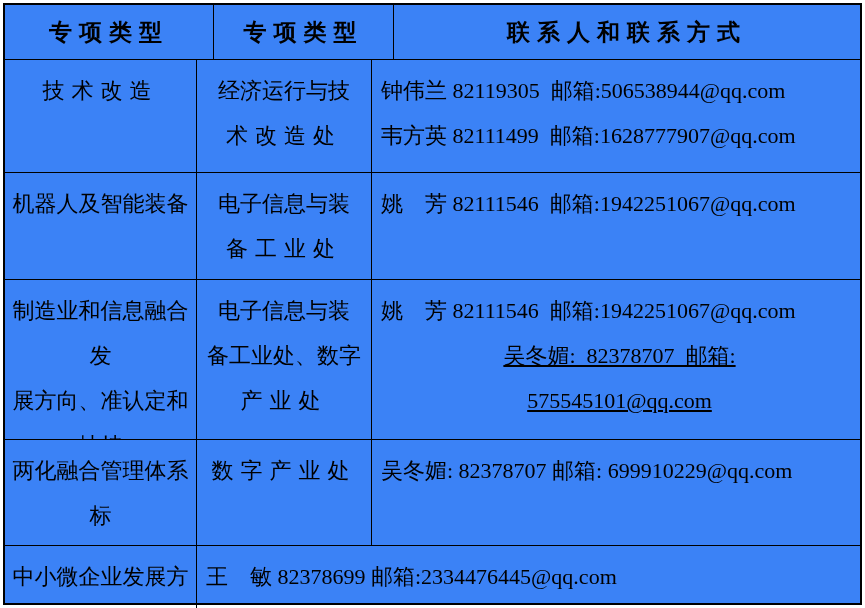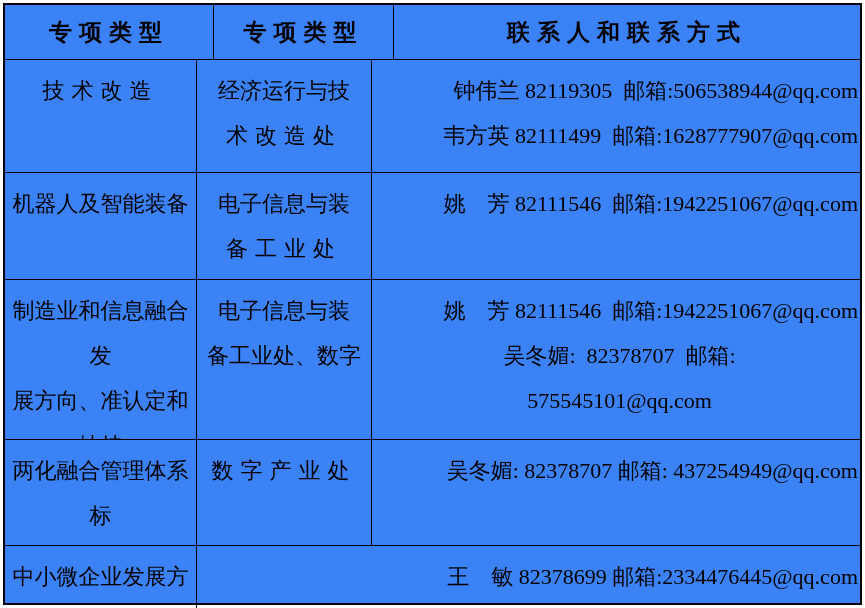--- a/index.html
+++ b/index.html
@@ -19,22 +19,22 @@
   .trow-1{height:107px;}
   .trow-2{height:160px;}
   .trow-3{height:106px;}
   .cell{box-sizing:border-box;border-right:1px solid #000;padding-top:8px;font-size:22px;
         overflow:hidden;}
   .c1{width:192px;flex:0 0 auto;padding-left:4px;padding-right:4px;}
   .c2{width:175px;flex:0 0 auto;padding-left:4px;padding-right:4px;}
   .c3{flex:1 1 auto;border-right:none;padding-left:9px;padding-right:2px;}
   .line{line-height:45px;white-space:pre-wrap;}
   .c1 .line,.c2 .line{text-align:center;}
-  .c3 .line{text-align:right;}
-  .c3 .line.al-center{text-align:center;}
+  .c3 .line{text-align:left;}
+  .c3 .line.al-center{text-align:center;text-decoration:underline;}
   .line.sp{letter-spacing:7px;}
 </style>
 </head>
 <body>
 
 <div class="stage">
   <div class="tbl">
     <div class="hrow">
       <div class="hcell hc1">专项类型</div>
       <div class="hcell hc2">专项类型</div>
@@ -65,36 +65,37 @@
           </div>
         </div><div class="trow trow-2">
           <div class="cell c1">
             <div class="line">制造业和信息融合发</div>
             <div class="line">展方向、准认定和扶持</div>
             <div class="line">息产业发展方向</div>
           </div>
           <div class="cell c2">
             <div class="line">电子信息与装</div>
             <div class="line">备工业处、数字</div>
+            <div class="line sp">产业处</div>
           </div>
           <div class="cell c3">
             <div class="line al-left">姚　芳 82111546  邮箱:1942251067@qq.com</div>
             <div class="line al-center">吴冬媚:  82378707  邮箱:</div>
             <div class="line al-center">575545101@qq.com</div>
           </div>
         </div><div class="trow trow-3">
           <div class="cell c1">
             <div class="line">两化融合管理体系标</div>
             <div class="line sp">准认定和扶持</div>
           </div>
           <div class="cell c2">
             <div class="line sp">数字产业处</div>
           </div>
           <div class="cell c3">
-            <div class="line al-left">吴冬媚: 82378707 邮箱: 437254949@qq.com</div>
+            <div class="line al-left">吴冬媚: 82378707 邮箱: 699910229@qq.com</div>
           </div>
         </div><div class="trow trow-4">
           <div class="cell c1">
             <div class="line">中小微企业发展方向</div>
           </div>
           <div class="cell c3">
             <div class="line al-left">王　敏 82378699 邮箱:2334476445@qq.com</div>
           </div>
         </div></div>
   </div>

